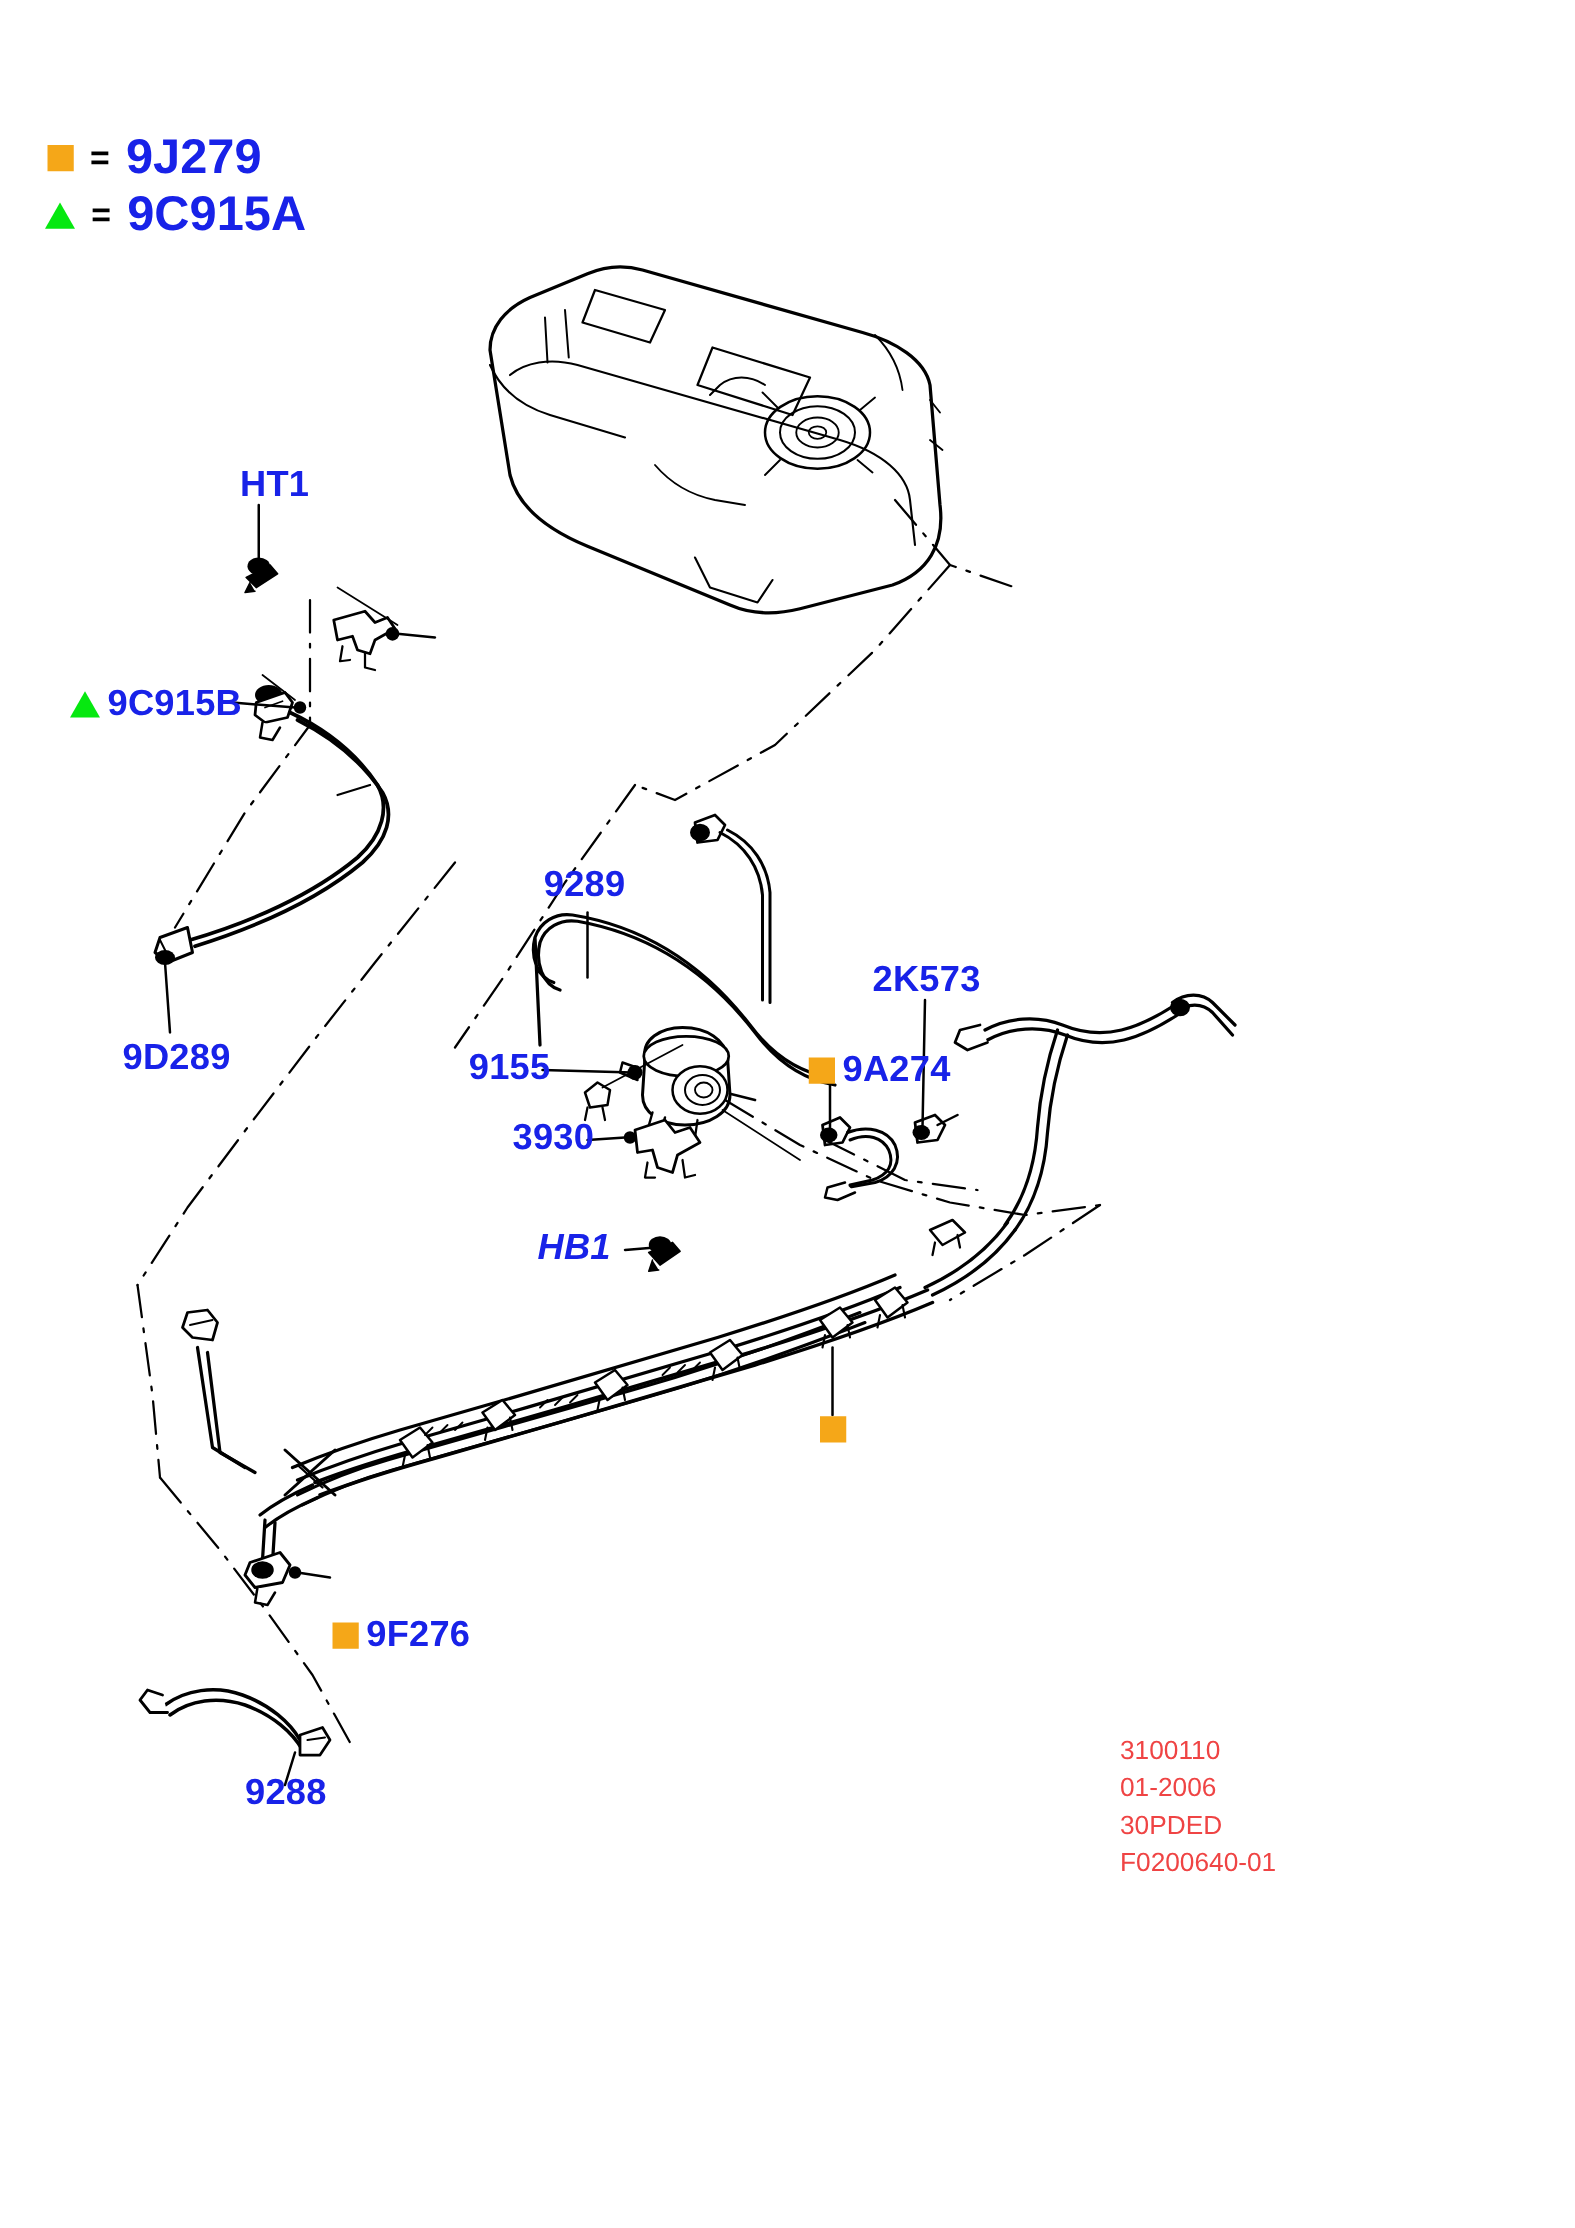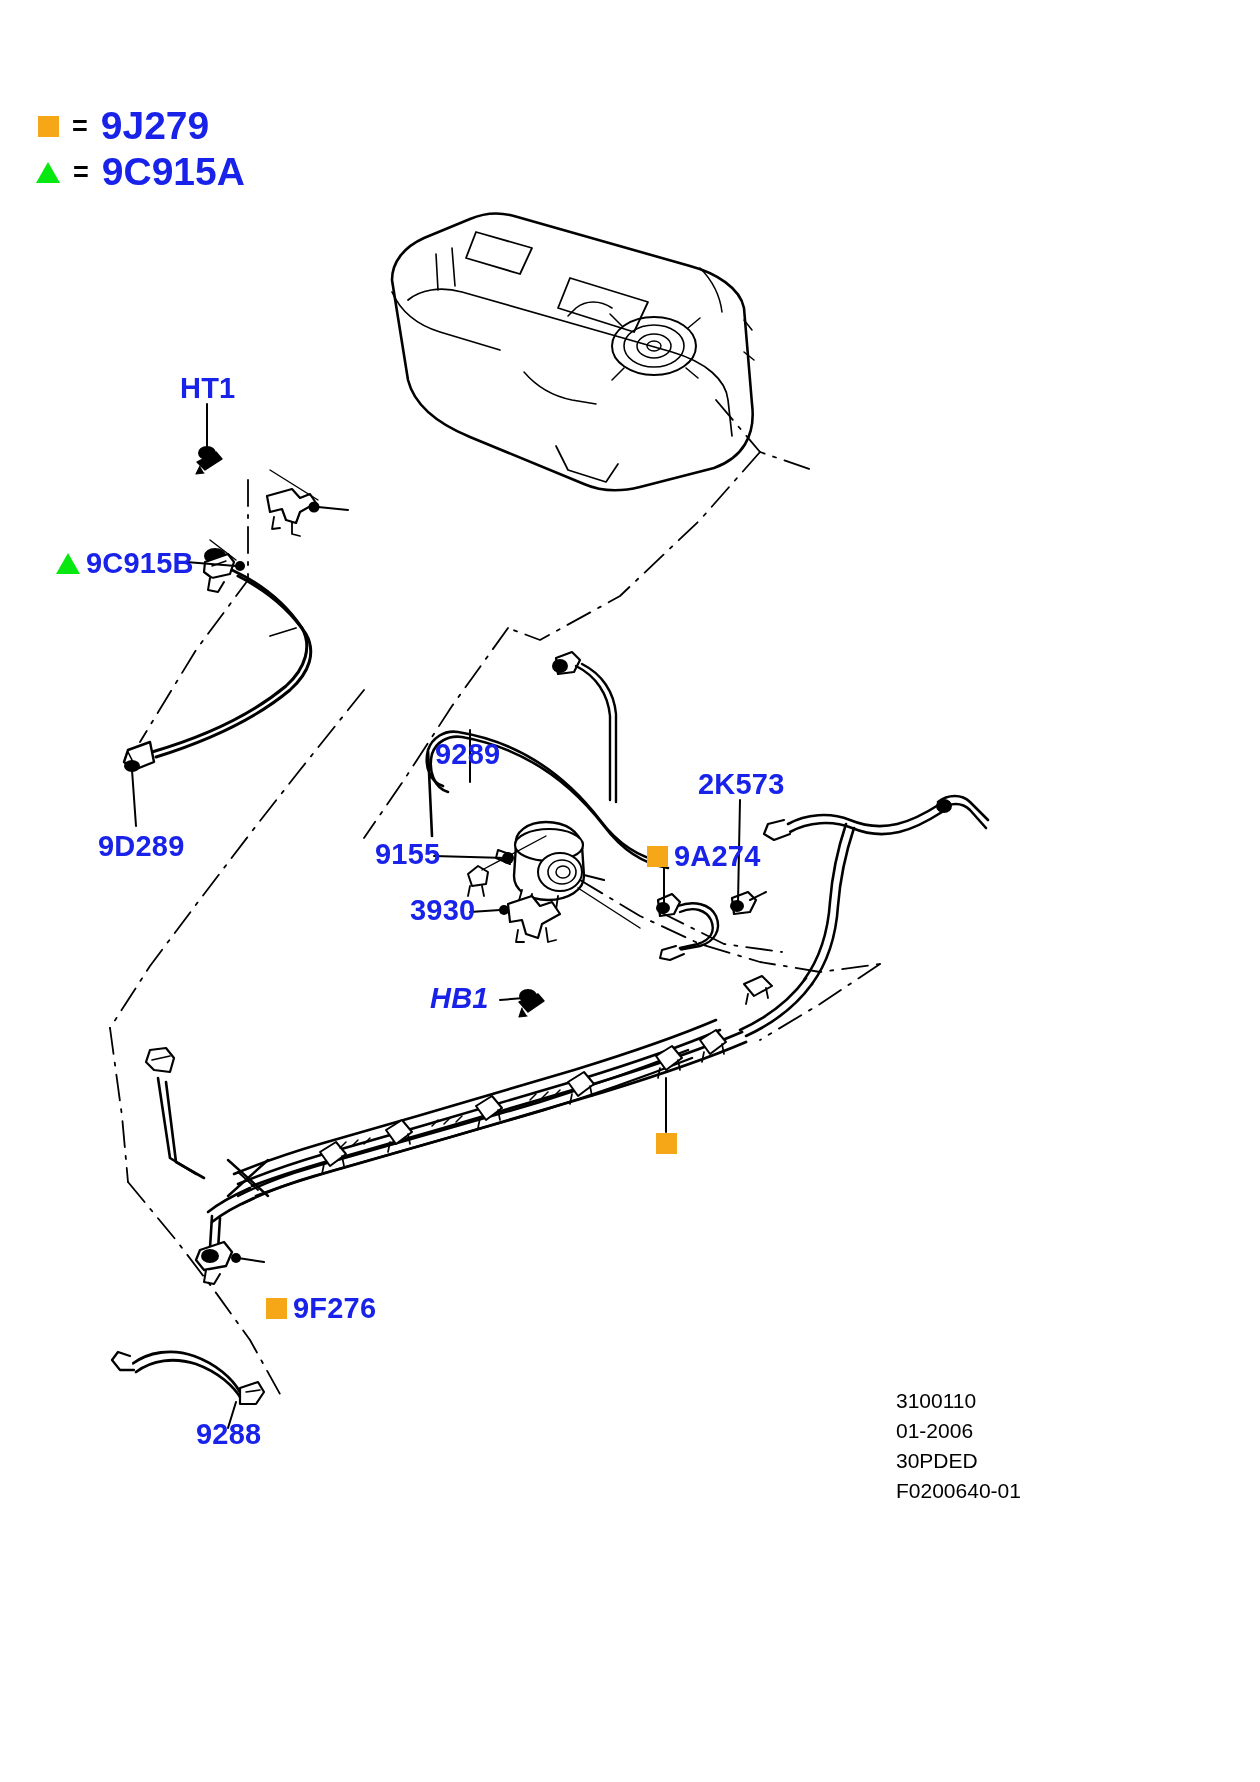--- a/index.html
+++ b/index.html
@@ -69,21 +69,21 @@
   .inline-marker-label {
     position: absolute;
     display: flex;
     align-items: center;
     gap: 6px;
     white-space: nowrap;
   }
   .footer-meta {
     position: absolute;
     text-align: left;
-    color: #000000;
+    color: #ef4444;
     font-size: 21px;
     line-height: 30px;
     font-family: "Liberation Sans", sans-serif;
   }
   .copyright {
     position: absolute;
     color: #111111;
     font-size: 22px;
     white-space: nowrap;
     font-family: "Liberation Sans", sans-serif;
@@ -385,30 +385,30 @@
       <g stroke-width="1.4">
         <path d="M318,500 L270,470"></path>
         <path d="M236,560 L210,540"></path>
         <path d="M482,870 L546,836"></path>
         <path d="M578,888 L640,928"></path>
       </g>
 
     </g>
   </svg>
 
-  <div class="callout" style="left:180px; top:372px;">HT1</div>
+  <div class="callout" style="left:192px; top:372px;">HT1</div>
 
   <div class="inline-marker-label" style="left:56px; top:547px;">
     <span class="tri-marker"></span>
     <span class="callout" style="position:static;">9C915B</span>
   </div>
 
   <div class="callout" style="left:98px; top:830px;">9D289</div>
 
-  <div class="callout" style="left:435px; top:692px;margin-top:46px;">9289</div>
+  <div class="callout" style="left:435px; top:692px;">9289</div>
 
   <div class="callout" style="left:375px; top:838px;">9155</div>
 
   <div class="callout" style="left:410px; top:894px;">3930</div>
 
   <div class="callout" style="left:430px; top:982px;font-style:italic;">HB1</div>
 
   <div class="inline-marker-label" style="left:647px; top:840px;">
     <span class="sq-marker"></span>
     <span class="callout" style="position:static;">9A274</span>

